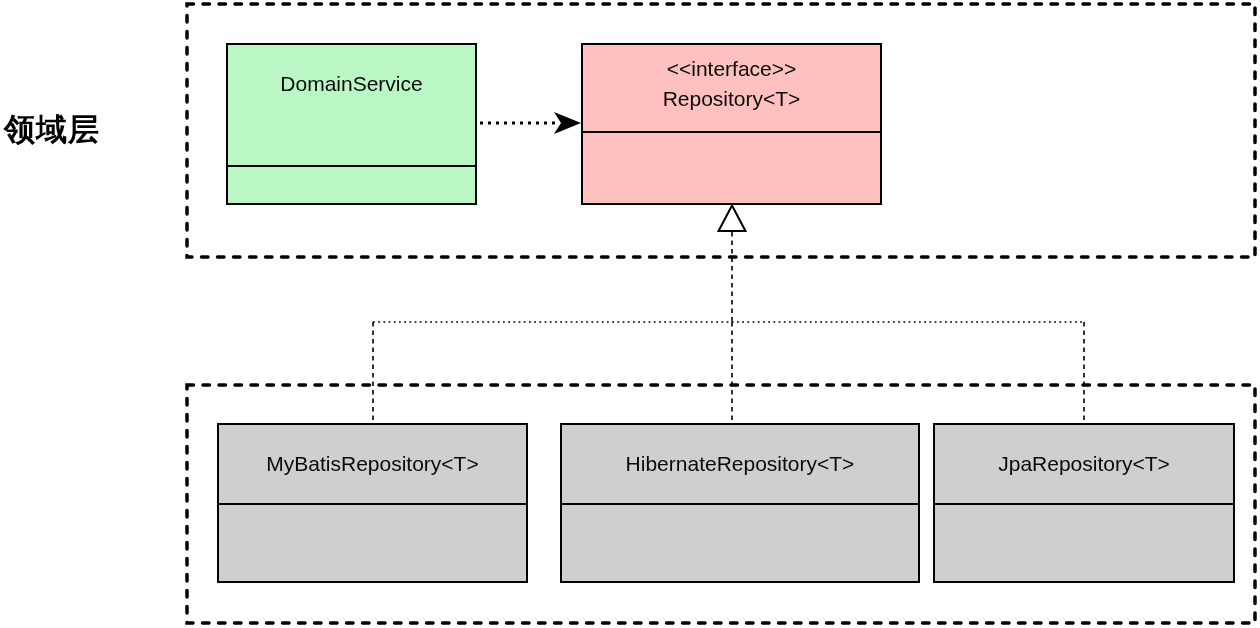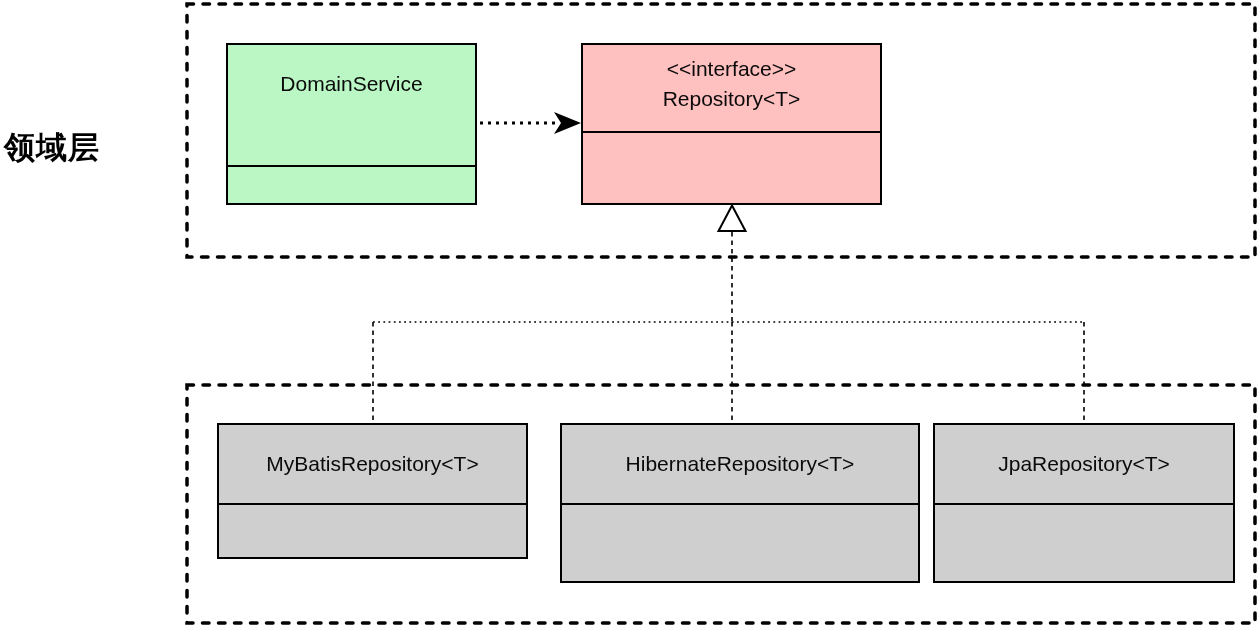--- a/index.html
+++ b/index.html
@@ -52,26 +52,26 @@
     white-space: nowrap;
   }
   .box-body {
     flex: 1;
     border-top: 2px solid #000;
   }
   .fill-green { background: var(--domain-service-fill, #baf7c5); }
   .fill-pink  { background: var(--interface-fill, #ffc0c0); }
   .fill-gray  { background: var(--impl-fill, #cfcfcf); }
 
-  #label-domain        { left: 4px;  top: 109px; margin-top: 18px; }
+  #label-domain        { left: 4px;  top: 109px; }
   #label-infra         { left: 2px;  top: 488px; }
 
   #box-domainservice   { left: 226px; top: 43px;  width: 251px; height: 162px; gap: 42px; }
   #box-repository      { left: 581px; top: 43px;  width: 301px; height: 162px; gap: 8px; }
-  #box-mybatis         { left: 217px; top: 423px; width: 311px; height: 136px; }
+  #box-mybatis         { left: 217px; top: 423px; width: 311px; height: 160px; }
   #box-hibernate       { left: 552px; top: 423px; width: 360px; height: 160px; margin-left: 8px; }
   #box-jpa             { left: 933px; top: 423px; width: 302px; height: 160px; }
 </style>
 </head>
 <body>
 
 <div class="canvas">
 
   <svg class="lines-svg" viewBox="0 0 1260 628" xmlns="http://www.w3.org/2000/svg">
 

